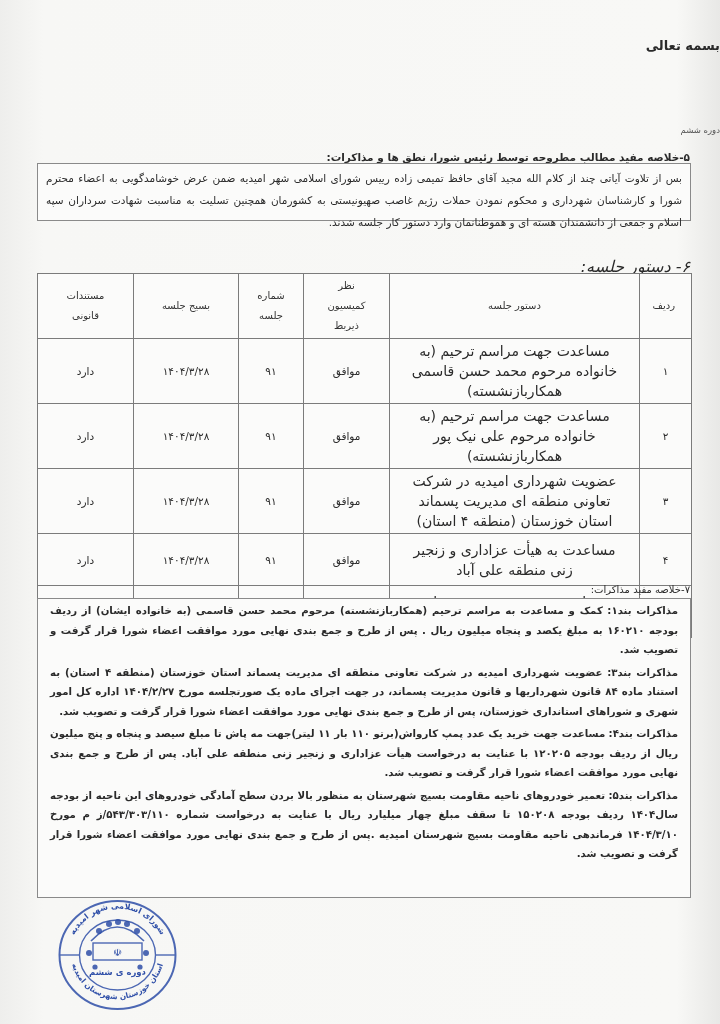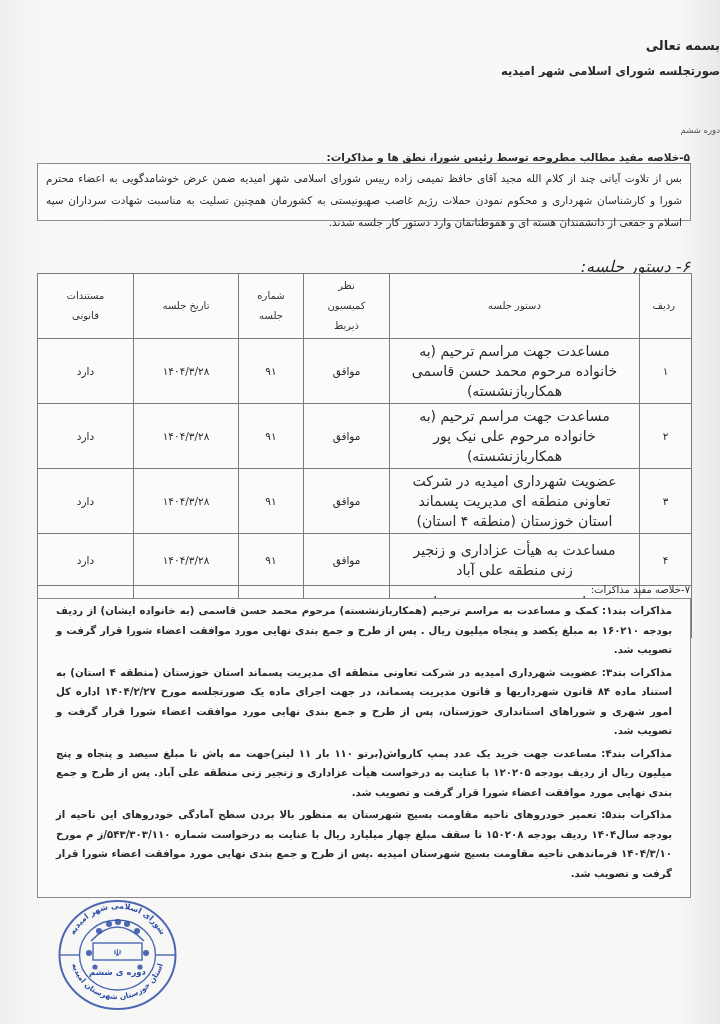--- a/index.html
+++ b/index.html
@@ -38,36 +38,35 @@
       background: #fbfbfa;
     }
     table.agenda th, table.agenda td {
       border: 1px solid #7b7b7b; text-align: center; vertical-align: middle;
       font-weight: normal; padding: 2px 16px; line-height: 20px;
     }
     table.agenda thead th { height: 40px; font-size: 10px; color: #333; }
     table.agenda tbody td { height: 47px; }
     table.agenda tbody td.title { font-weight: normal; font-size: 14px; }
 
-    .box7 { left: 37px; top: 598px; width: 654px; height: 300px; padding: 2px 18px; }
+    .box7 { left: 37px; top: 598px; width: 654px; height: 300px; padding: 2px 12px; }
     .box7 .item { font-size: 10.2px; line-height: 19.5px; text-align: justify; margin: 0 0 3px 0; }
     .box7 .item .lbl { font-weight: bold; }
     .box7 .item .txt { font-weight: bold; }
 
     .stamp {
       position: absolute; left: 55px; top: 895px; width: 125px; height: 118px;
     }
   </style>
 </head>
 <body>
 
 <div class="page">
 
   <div class="hdr h1 rtl">بسمه تعالی</div>
-  <div class="hdr h2 rtl">صورتجلسه شورای اسلامی شهر امیدیه</div>
   <div class="hdr h3 rtl">دوره ششم</div>
 
   <div class="sec-title sec5 rtl">۵-خلاصه مفید مطالب مطروحه توسط رئیس شورا، نطق ها و مذاکرات:</div>
   <div class="box box5 rtl">
     <p>بس از تلاوت آیاتی چند از کلام الله مجید آقای حافظ تمیمی زاده رییس شورای اسلامی شهر امیدیه ضمن عرض خوشامدگویی به اعضاء محترم شورا و کارشناسان شهرداری و محکوم نمودن حملات رژیم غاصب صهیونیستی به کشورمان همچنین تسلیت به مناسبت شهادت سرداران سپه اسلام و جمعی از دانشمندان هسته ای و هموطنانمان وارد دستور کار جلسه شدند.</p>
   </div>
 
   <div class="sec-title sec6 rtl">۶- دستور جلسه:</div>
   <table class="agenda rtl">
     <colgroup>
@@ -77,21 +76,21 @@
       <col style="width:65px">
       <col style="width:105px">
       <col style="width:96px">
     </colgroup>
     <thead>
       <tr>
         <th>ردیف</th>
         <th>دستور جلسه</th>
         <th>نظر کمیسیون ذیربط</th>
         <th>شماره جلسه</th>
-        <th>تاریخ جلسه</th>
+        <th>بسیج جلسه</th>
         <th>مستندات قانونی</th>
       </tr>
     </thead>
     <tbody>
       <tr>
         <td>۱</td>
         <td class="title">مساعدت جهت مراسم ترحیم (به خانواده مرحوم محمد حسن قاسمی همکاربازنشسته)</td>
         <td>موافق</td>
         <td>۹۱</td>
         <td>۱۴۰۴/۳/۲۸</td>

